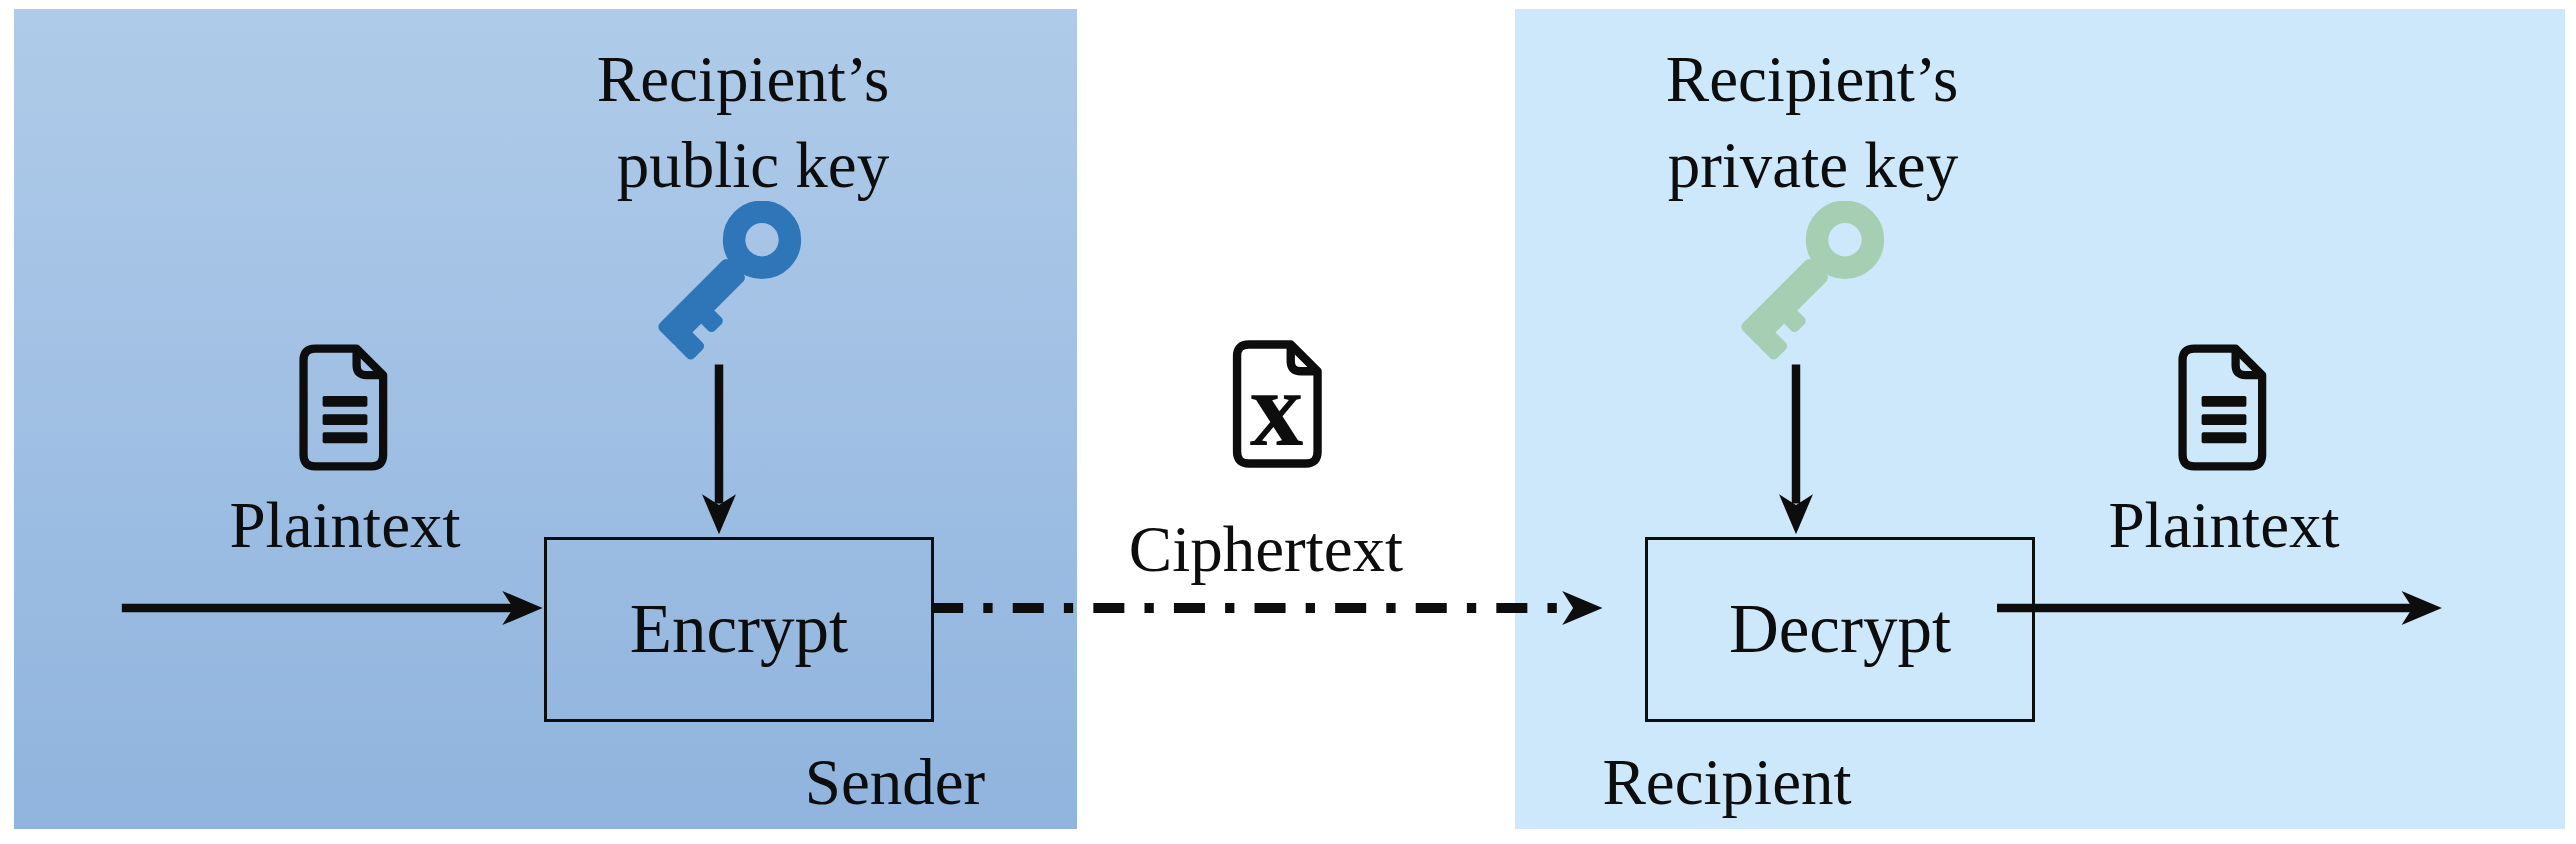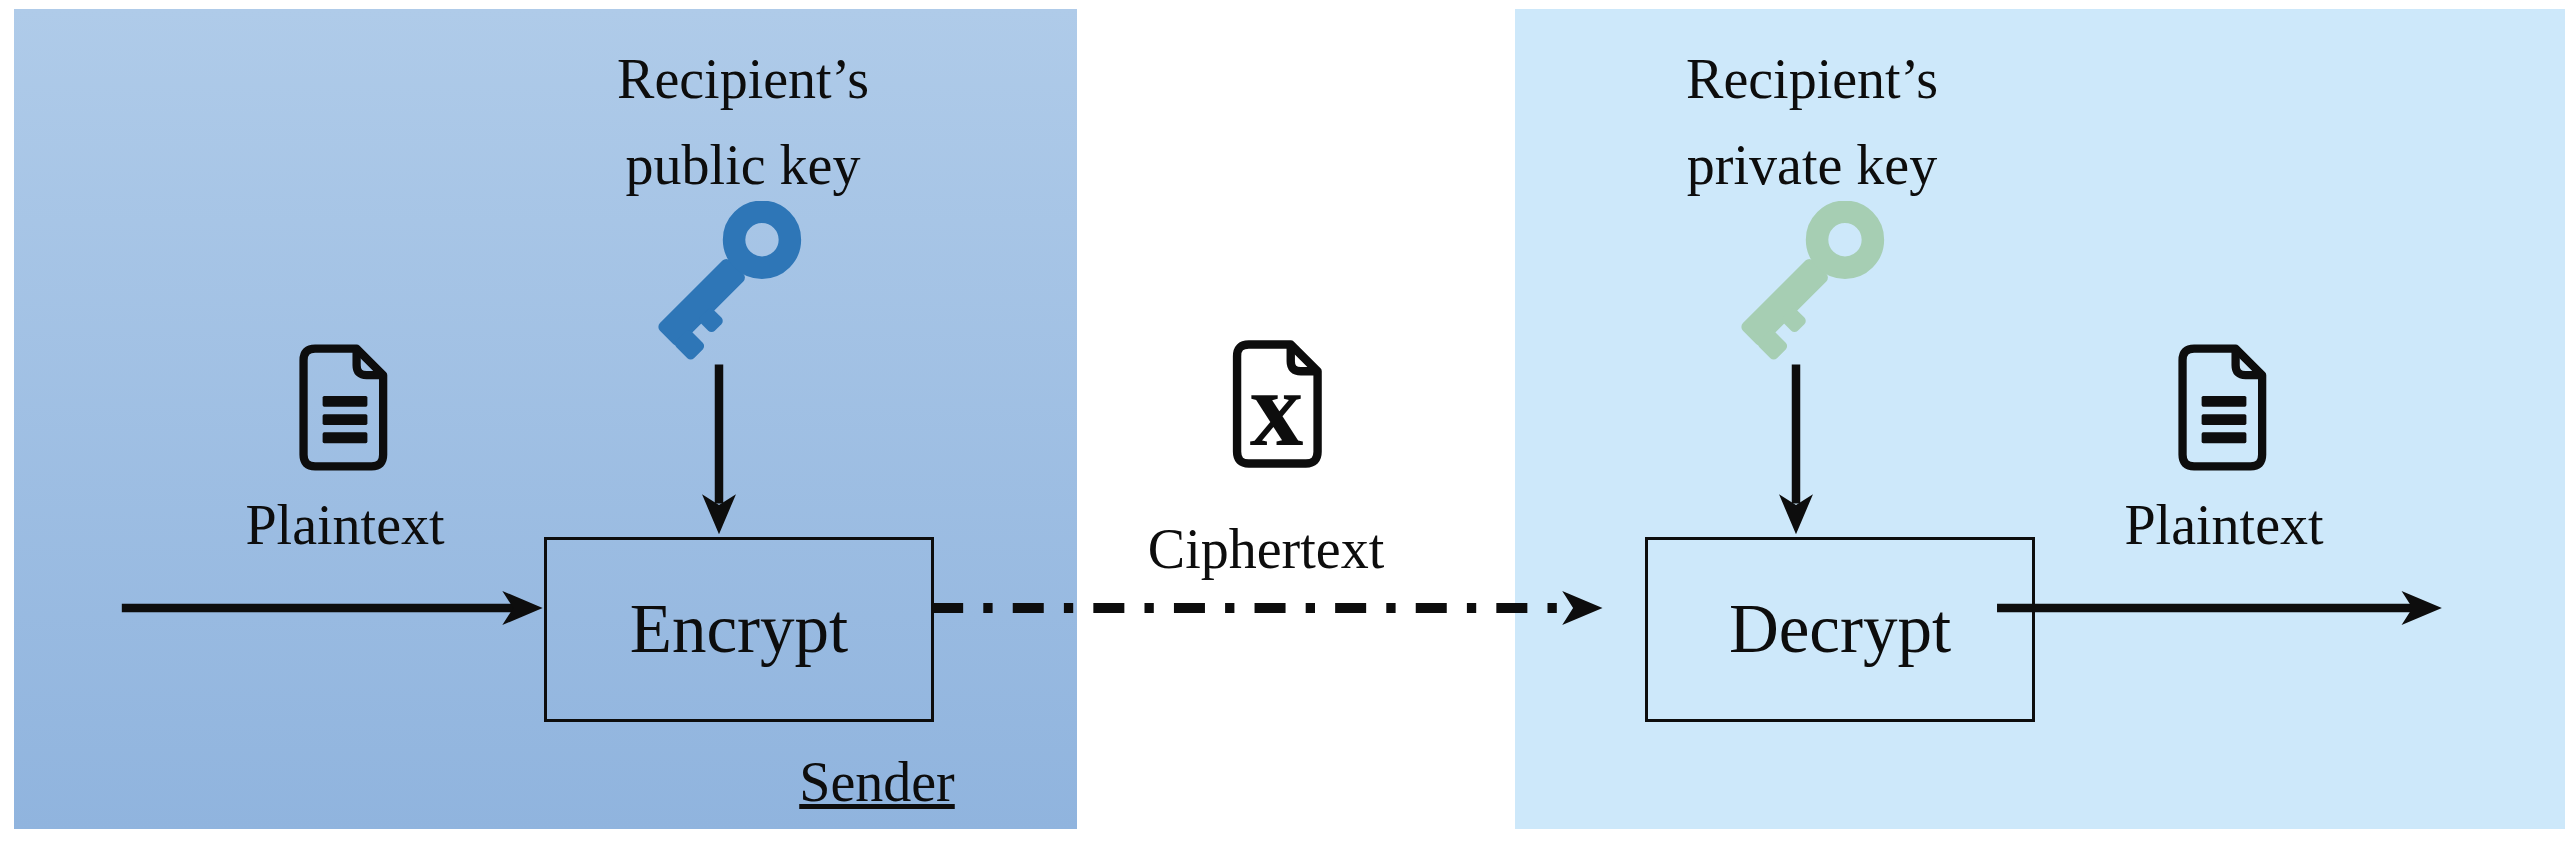--- a/index.html
+++ b/index.html
@@ -19,21 +19,21 @@
   .panel-sender{
     left:14px;top:9.3px;width:1063px;height:820px;
     background:linear-gradient(180deg,var(--c-sender_panel_top) 0%,var(--c-sender_panel_bottom) 100%);
   }
   .panel-recipient{
     left:1515px;top:9.3px;width:1050px;height:820px;
     background:var(--c-recipient_panel);
   }
   .lbl{
     position:absolute;transform:translateX(-50%);
-    font-size:56px;line-height:86px;text-align:center;white-space:nowrap;
+    font-size:65px;line-height:86px;text-align:right;white-space:nowrap;
     color:var(--c-ink);
   }
   .icon{position:absolute;transform:translateX(-50%);}
   .arrow{position:absolute;overflow:visible;pointer-events:none;}
   .arrow line{stroke:var(--c-ink);}
   .arrow polygon{fill:var(--c-ink);}
   .procbox{
     position:absolute;width:390px;height:185px;box-sizing:border-box;
     border:3.1px solid var(--c-ink);display:flex;align-items:center;justify-content:center;
     font-size:69px;background:transparent;
@@ -81,21 +81,21 @@
 
   <svg class="arrow" style="left:121px;top:577px;" width="424" height="62" viewBox="0 0 545 80">
     <line x1="0" y1="40" x2="510" y2="40" stroke-width="11"></line>
     <polygon points="543,40 491,18 505,40 491,62"></polygon>
   </svg>
 
   <div class="procbox" style="left:544px;top:537px;">
     <span>Encrypt</span>
   </div>
 
-  <div class="lbl" style="left:877px;top:739px;text-decoration:underline;">Sender</div>
+  <div class="lbl" style="left:895px;top:739px;">Sender</div>
 
   <svg class="icon docicon" style="left:1279px;top:337px;" width="104" height="134" viewBox="0 0 62 79">
     <path d="M13,4 H38 L54,20 V68 Q54,75 47,75 H13 Q6,75 6,68 V11 Q6,4 13,4 Z"></path>
     <path d="M38,5 V14 Q38,20 44,20 H53"></path>
     <text x="29.5" y="64" text-anchor="middle" font-size="64">x</text>
   </svg>
 
   <div class="lbl" style="left:1266px;top:506px;">Ciphertext</div>
 
   <svg class="arrow" style="left:931px;top:577px;" width="675" height="62" viewBox="0 0 868 80">
@@ -134,15 +134,16 @@
   <svg class="icon docicon" style="left:2224px;top:342px;" width="103" height="131" viewBox="0 0 62 79">
     <path d="M13,4 H38 L54,20 V68 Q54,75 47,75 H13 Q6,75 6,68 V11 Q6,4 13,4 Z"></path>
     <path d="M38,5 V14 Q38,20 44,20 H53"></path>
     <rect x="17.5" y="32.5" width="27" height="6.5" rx="1"></rect>
     <rect x="17.5" y="43.5" width="27" height="6.5" rx="1"></rect>
     <rect x="17.5" y="54.5" width="27" height="6.5" rx="1"></rect>
   </svg>
 
   <div class="lbl" style="left:2224px;top:482px;">Plaintext</div>
 
+  <div class="lbl" style="left:1727px;top:739px;">Recipient</div>
 
 </div>
 
 
 </body></html>

